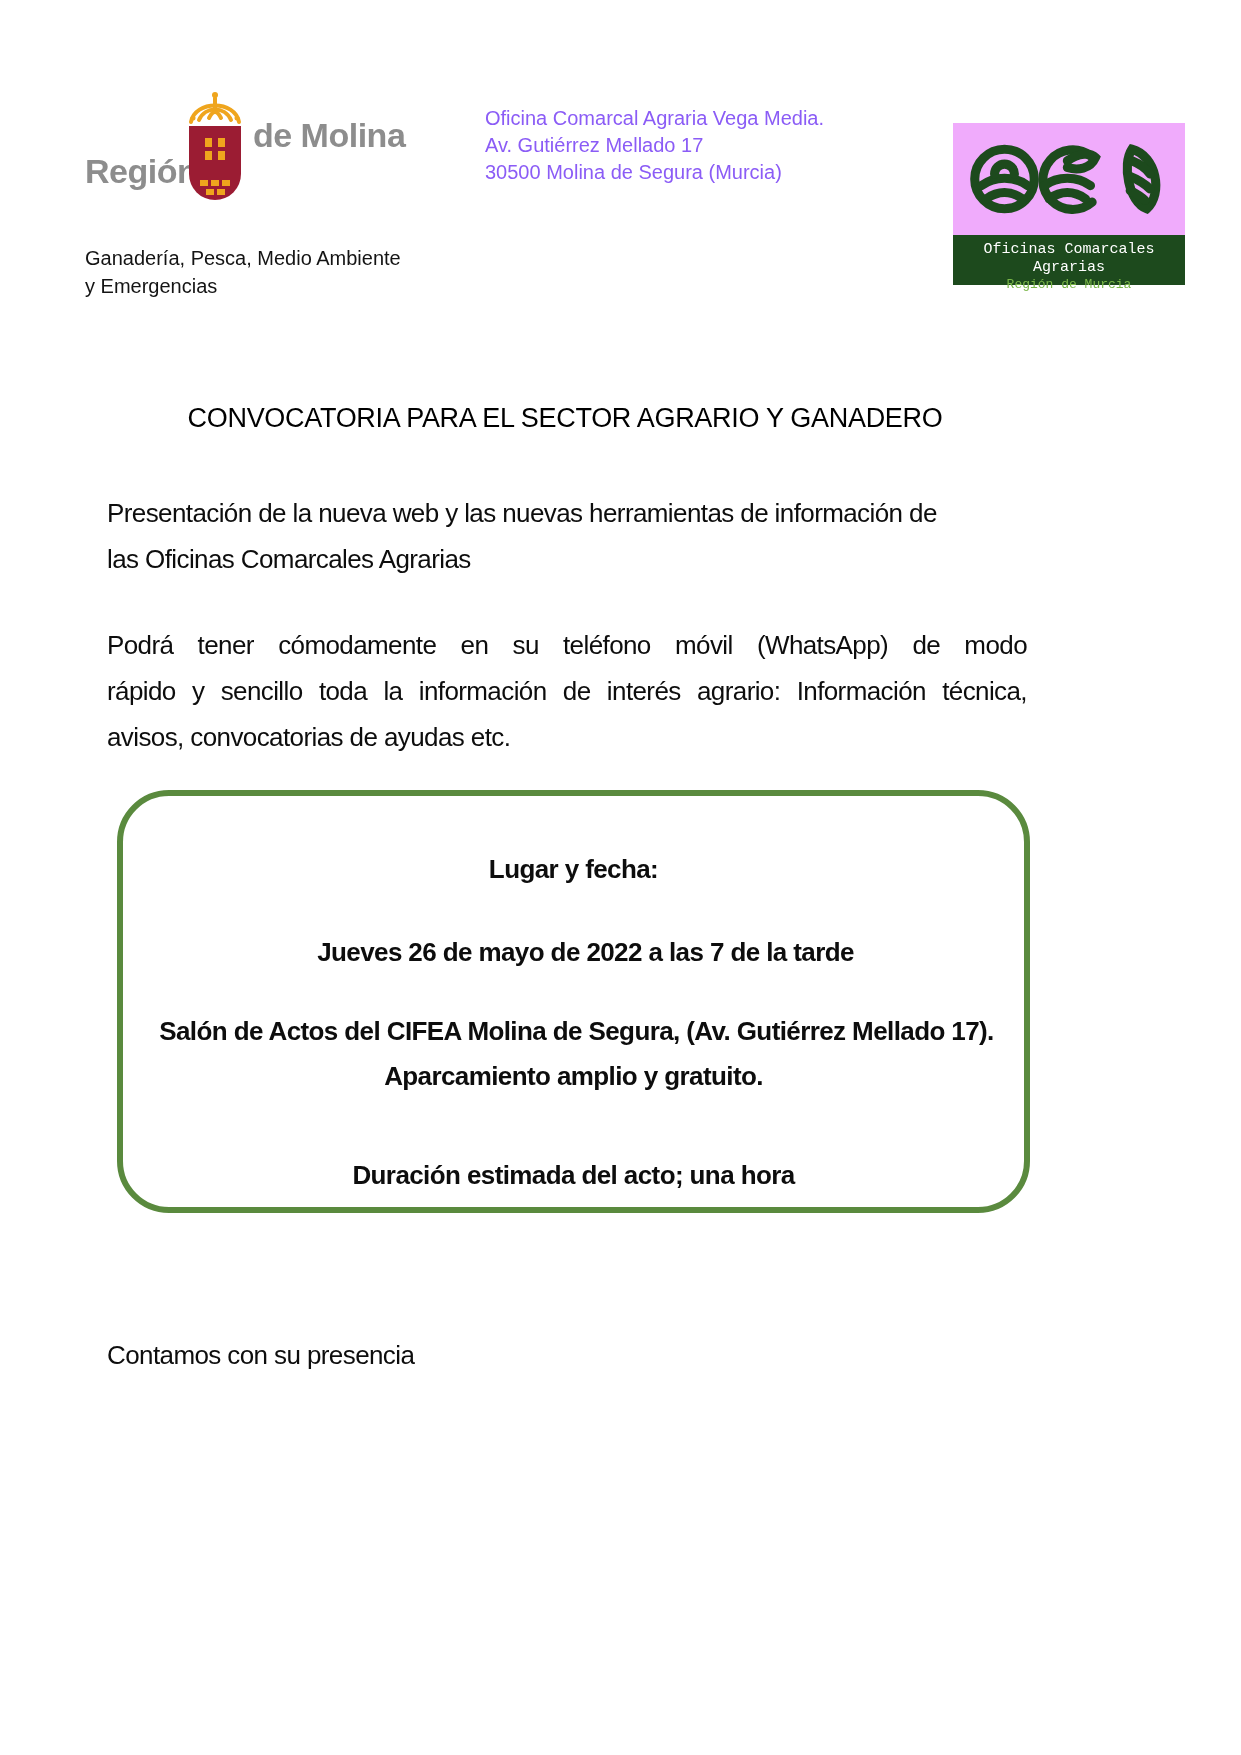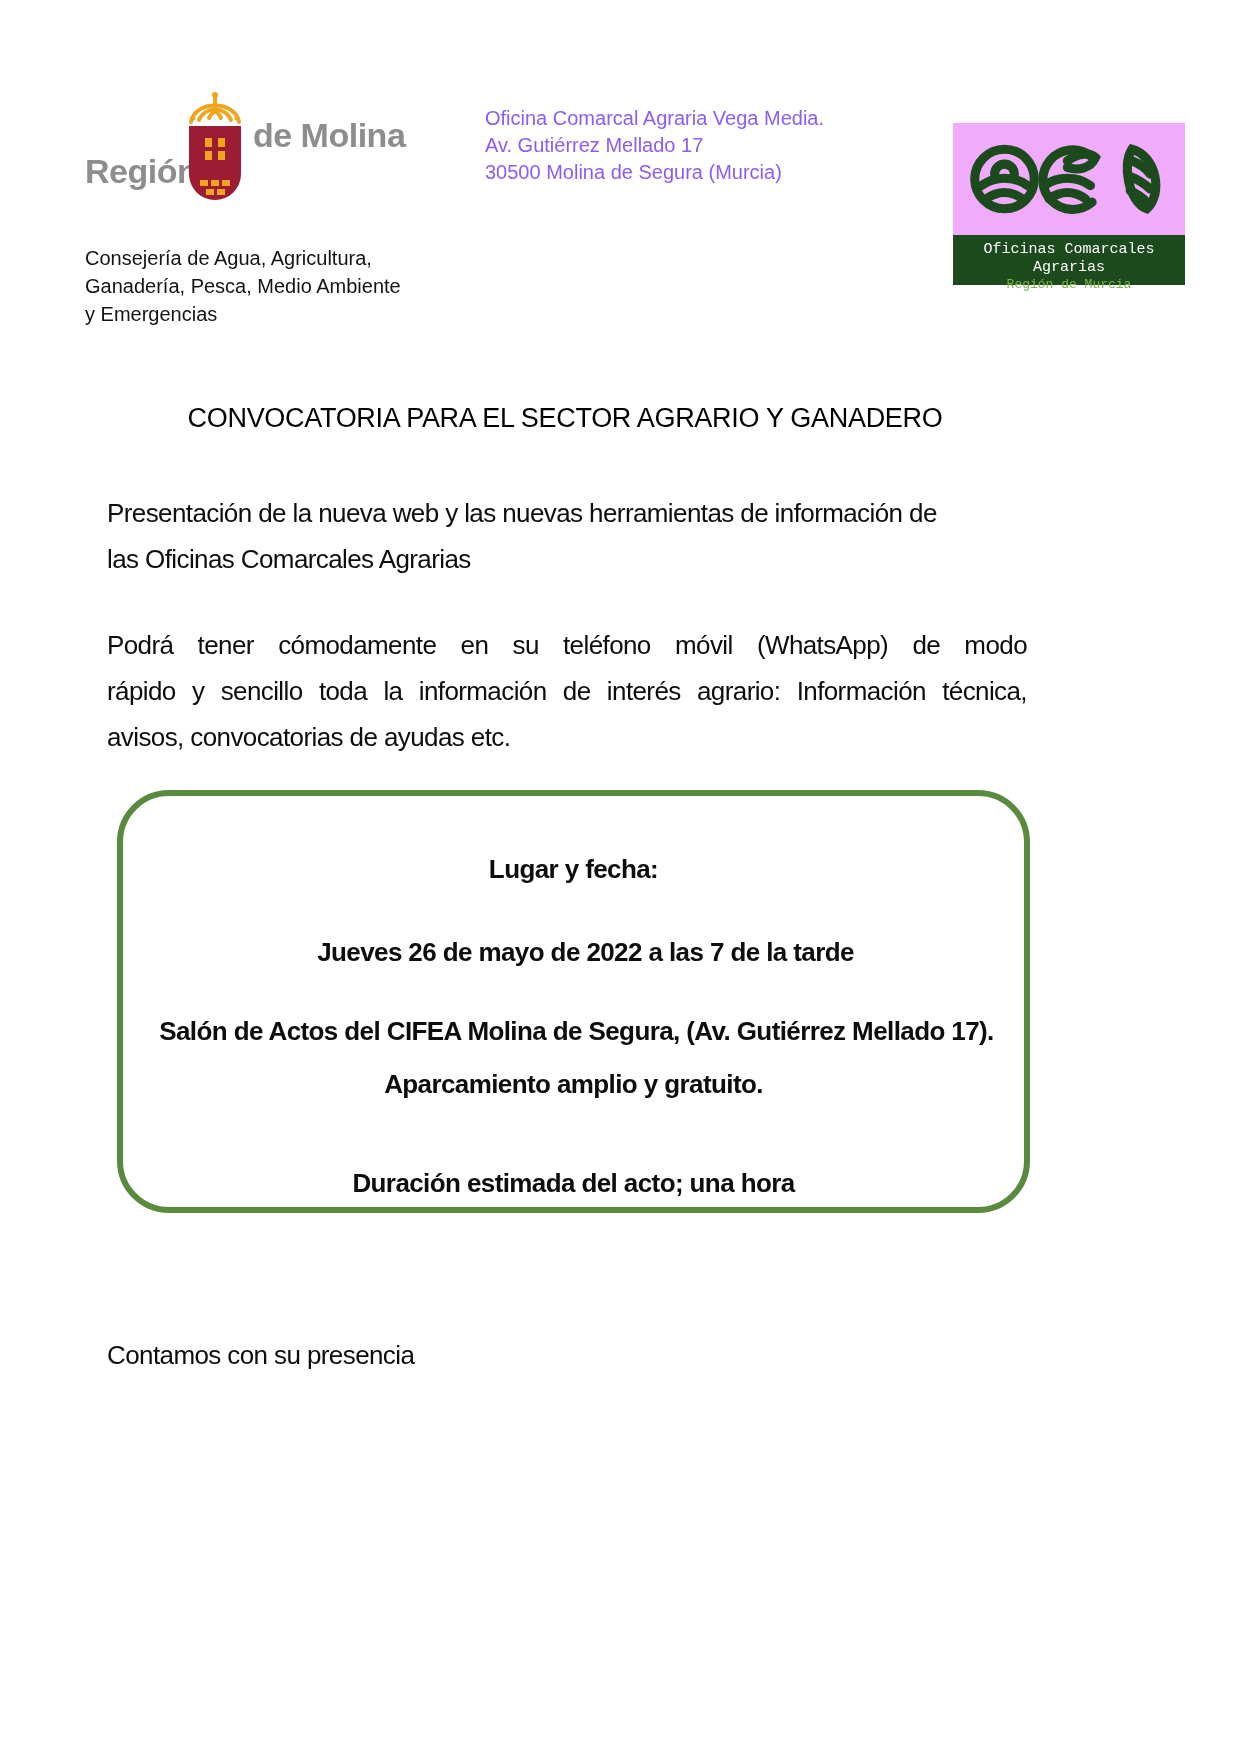--- a/index.html
+++ b/index.html
@@ -32,21 +32,21 @@
   
   .event-box{
     position:absolute;left:117px;top:790px;width:913px;height:423px;
     border:6px solid #5a8a3e;border-radius:52px;box-sizing:border-box;
     text-align:center;color:#0d0d0d;
   }
   .event-box .line{font-size:26px;letter-spacing:-0.6px;font-weight:bold;}
   .ebx-heading{margin-top:58px;}
   .ebx-date{margin-top:52px;padding-left:24px;}
   .ebx-loc1{margin-top:48px;margin-left:6px;}
-  .ebx-loc2{margin-top:22px;}
+  .ebx-loc2{margin-top:14px;}
   .ebx-dur{margin-top:68px;}
   .closing{position:absolute;left:107px;top:1340px;font-size:26px;letter-spacing:-0.6px;color:#0d0d0d;}
 </style>
 </head>
 <body>
 
 <div class="region-logo">
   <span class="region-word">Región</span>
   <span class="coat">
     <svg width="64" height="120" viewBox="0 0 64 120" xmlns="http://www.w3.org/2000/svg">
@@ -75,21 +75,20 @@
           <rect x="39" y="92" width="8" height="6"></rect>
         <rect x="23" y="101" width="8" height="6"></rect>
           <rect x="34" y="101" width="8" height="6"></rect>
       </g>
     </svg>
   </span>
   <span class="demurcia-word">de Molina</span>
 </div>
 
 <div class="department">
-  <div>Consejería de Agua, Agricultura,</div>
   <div>Ganadería, Pesca, Medio Ambiente</div>
   <div>y Emergencias</div>
 </div>
 
 <div class="office-address">
   <div>Oficina Comarcal Agraria Vega Media.</div>
   <div>Av. Gutiérrez Mellado 17</div>
   <div>30500 Molina de Segura (Murcia)</div>
 </div>
 

